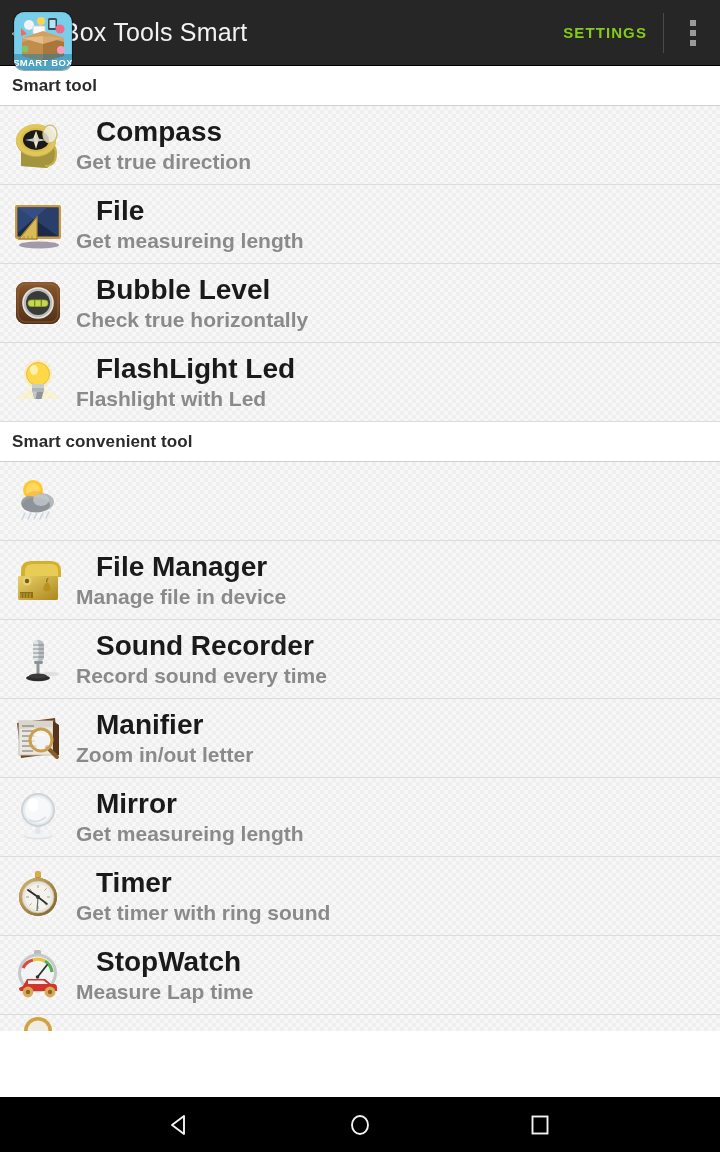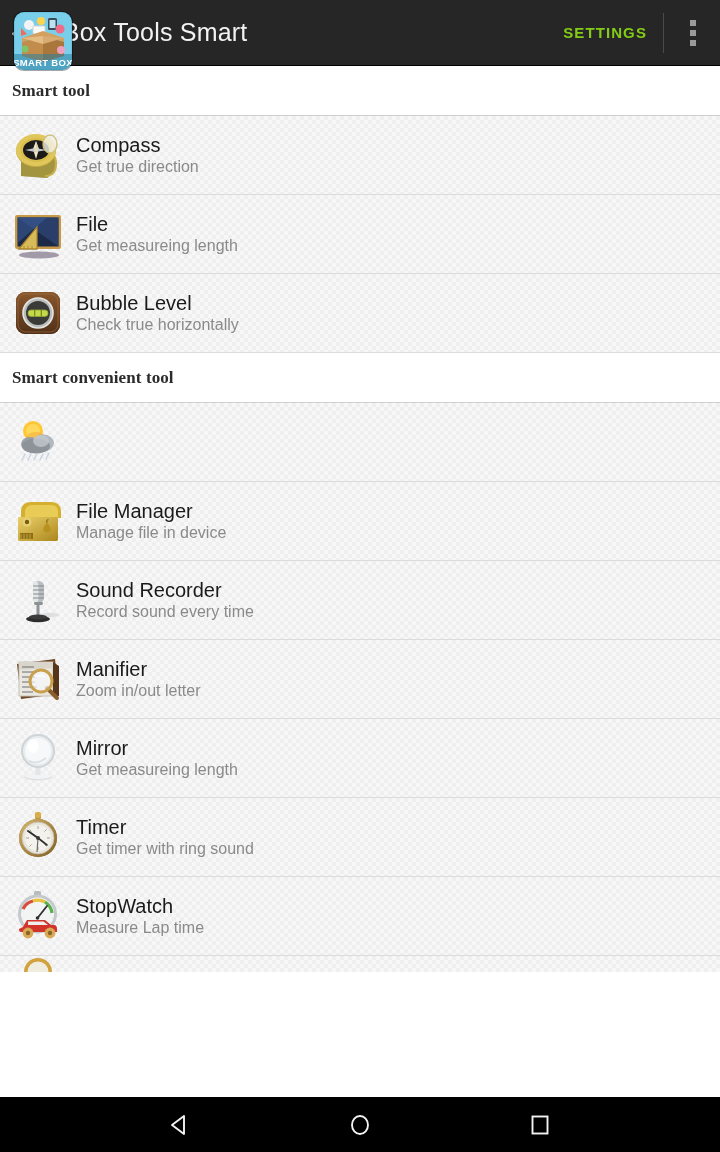--- a/index.html
+++ b/index.html
@@ -41,24 +41,23 @@
   .ab-overflow { width:54px; height:66px; display:flex; flex-direction:column;
     align-items:center; justify-content:center; gap:4px; }
   .ab-overflow i { display:block; width:6px; height:6px; background:#9a9a9a; }
 
   
   .list {
     flex:1 1 auto; overflow:hidden; position:relative; background:#ffffff;
   }
 
   .section-head {
-    background:#ffffff; padding:10px 12px; height:50px;
+    background:#ffffff; padding:10px 12px; height:40px;
     display:flex; align-items:center;
     border-bottom:1px solid #cfcfcf;
-    font-family:Liberation Serif, serif;
   }
   .section-head .sh-label {
     font-size:17px; font-weight:bold; color:#2b2b2b; letter-spacing:.1px;
   }
 
   .row {
     height:79px; display:flex; align-items:center;
     border-bottom:1px solid #dcdcdc;
     background-color:#f7f7f7;
     background-image:
@@ -66,22 +65,22 @@
       linear-gradient(45deg, rgba(0,0,0,.030) 25%, transparent 25%, transparent 75%, rgba(0,0,0,.030) 75%);
     background-size:8px 8px;
     background-position:0 0, 4px 4px;
   }
   .row .ico {
     width:76px; min-width:76px; height:79px;
     display:flex; align-items:center; justify-content:center;
   }
   .row .ico svg { display:block; }
   .row .txt { display:flex; flex-direction:column; justify-content:center; gap:1px; }
-  .row .t-title { font-size:20px; color:#1a1a1a; font-weight:400; line-height:1.12; }
-  .row .t-sub   { font-size:16px; color:#8a8a8a; font-weight:400; line-height:1.2; }
+  .row .t-title { font-size:28px; color:#1a1a1a; font-weight:700; line-height:1.12;margin-left:20px; }
+  .row .t-sub   { font-size:21px; color:#8a8a8a; font-weight:700; line-height:1.2; }
 
   .row.clipped { height:16px; overflow:hidden; border-bottom:none; }
   .row.clipped .ico, .row.clipped .txt { height:16px; align-items:flex-start; }
 
   
   .navbar {
     height:55px; flex:0 0 55px; background:#000000;
     display:flex; align-items:center; justify-content:space-around;
     padding:0 90px;
   }
@@ -208,20 +207,39 @@
           <line x1="27.7" y1="26" x2="27.7" y2="32.5" stroke="#6e8520" stroke-width="1.2"></line>
           <line x1="34.3" y1="26" x2="34.3" y2="32.5" stroke="#6e8520" stroke-width="1.2"></line>
         </svg>
       </div>
       <div class="txt">
         <div class="t-title">Bubble Level</div>
         <div class="t-sub">Check true horizontally</div>
       </div>
     </div>
 
+    <div class="row">
+      <div class="ico">
+        <svg width="62" height="58" viewBox="0 0 62 58">
+          <path d="M31 30 L8 46 L54 46 Z" fill="#fdf0a8" opacity=".45"></path>
+          <circle cx="31" cy="21" r="14" fill="#ffe37a" opacity=".45"></circle>
+          <circle cx="31" cy="21" r="11.5" fill="#ffd84a"></circle>
+          <circle cx="31" cy="21" r="11.5" fill="none" stroke="#e0b52c" stroke-width=".8"></circle>
+          <ellipse cx="27" cy="17" rx="4" ry="5" fill="#fff5bf" opacity=".85"></ellipse>
+          <rect x="25" y="31" width="12" height="4" fill="#c9cccd"></rect>
+          <rect x="25" y="35" width="12" height="3.5" fill="#b0b4b6"></rect>
+          <path d="M25.5 38.5 L36.5 38.5 L34.5 46 L27.5 46 Z" fill="#8e9497"></path>
+          <path d="M25.5 38.5 L30 38.5 L28.6 46 L27.5 46 Z" fill="#c3c8ca"></path>
+        </svg>
+      </div>
+      <div class="txt">
+        <div class="t-title">FlashLight Led</div>
+        <div class="t-sub">Flashlight with Led</div>
+      </div>
+    </div>
 
     <div class="section-head">
       <span class="sh-label">Smart convenient tool</span>
     </div>
 
     <div class="row">
       <div class="ico">
         <svg width="62" height="58" viewBox="0 0 62 58">
           <circle cx="26" cy="18" r="10" fill="#ffc733"></circle>
           <circle cx="26" cy="18" r="7" fill="#ffd95c"></circle>

